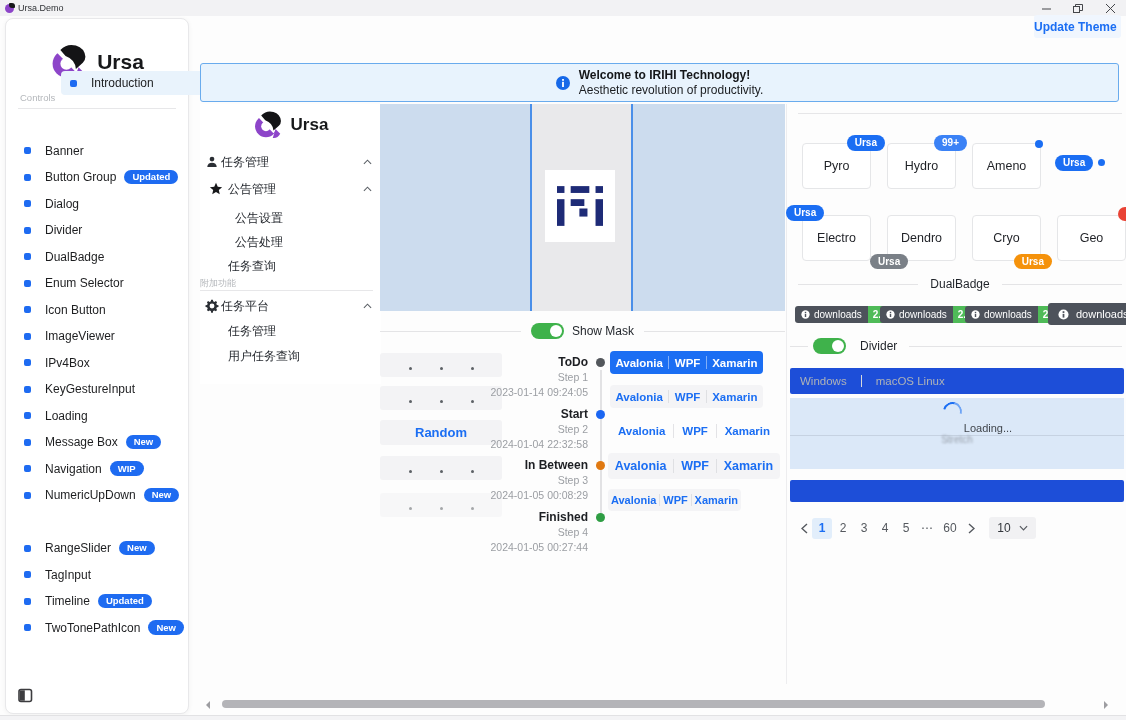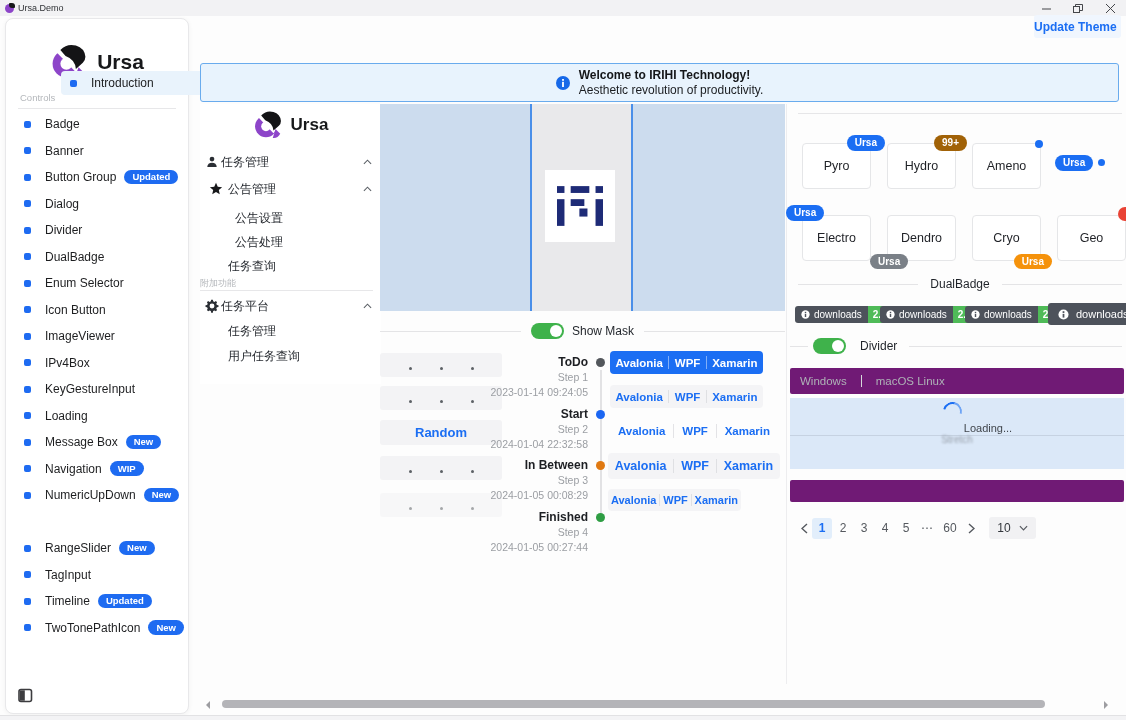--- a/index.html
+++ b/index.html
@@ -91,21 +91,21 @@
   .rp-div{position:absolute;left:8px;right:4px;height:1px;background:#e6e6e8;}
   .card{position:absolute;width:67px;height:44px;background:#fff;border:1px solid #e5e6e8;border-radius:4px;
         display:flex;align-items:center;justify-content:center;}
   .card-label{font-size:12.5px;color:#1f2126;}
   .badge{position:absolute;background:#1b6ef3;color:#fff;font-size:10px;font-weight:700;
          padding:2px 8px;border-radius:999px;line-height:1.15;white-space:nowrap;}
   .badge-dot{position:absolute;border-radius:50%;background:#1b6ef3;}
   .dual{position:absolute;display:flex;align-items:stretch;height:17px;border-radius:3px;overflow:hidden;}
   .dual-left{background:#4d525b;color:#fff;display:flex;align-items:center;gap:4px;padding:0 6px;font-size:10px;}
   .dual-right{background:#4fbb58;color:#fff;display:flex;align-items:center;padding:0 5px;font-size:10px;font-weight:700;}
-  .greybar{position:absolute;left:0;right:2px;background:#701a75;border-radius:2px;}
+  .greybar{position:absolute;left:0;right:2px;background:#1d4ed8;border-radius:2px;}
   .ghost-txt{color:#aeb2b7;filter:blur(.6px);font-size:11.5px;white-space:nowrap;}
   .loading-box{position:absolute;left:0;right:2px;background:#dbe8f8;}
   .spinner{position:absolute;width:15px;height:15px;border-radius:50%;border:2.5px solid transparent;
            border-top-color:#1b6ef3;border-right-color:#6ea4f5;transform:rotate(-30deg);}
   .loading-txt{position:absolute;width:100%;text-align:center;font-size:11px;color:#41464d;padding-left:31px;}
   .stretch-txt{position:absolute;width:100%;text-align:center;font-size:10px;color:#98a0ab;filter:blur(1px);}
   .load-line{position:absolute;left:0;right:0;height:1px;background:#c6d2e2;}
   
   .pag{position:absolute;left:6px;display:flex;align-items:center;height:22px;}
   .pag-item{min-width:20px;height:21px;display:flex;align-items:center;justify-content:center;
@@ -165,24 +165,20 @@
       <span class="brand-name">Ursa</span>
     </div>
 
     <div class="side-item selected" style="top:52px">
       <span class="bullet"></span>
       <span class="side-label">Introduction</span>
     </div>
     <div class="section-h" style="top:73px">Controls</div>
     <div class="side-div" style="top:89px"></div>
 
-    <div class="side-item" style="top:93px">
-        <span class="bullet"></span>
-        <span class="side-label">Badge</span>
-      </div>
     <div class="side-item" style="top:119.5px">
         <span class="bullet"></span>
         <span class="side-label">Banner</span>
       </div>
     <div class="side-item" style="top:146px">
         <span class="bullet"></span>
         <span class="side-label">Button Group</span>
         <span class="pill">Updated</span>
       </div>
     <div class="side-item" style="top:172.5px">
@@ -458,21 +454,21 @@
 
   <div class="rpanel">
     <div class="rp-div" style="top:9px"></div>
 
     <div class="card" style="left:12px;top:39px">
       <span class="card-label">Pyro</span>
       <span class="badge" style="top: -9px; right: -15px; background: rgb(27, 110, 243);">Ursa</span>
     </div>
     <div class="card" style="left:97px;top:39px">
       <span class="card-label">Hydro</span>
-      <span class="badge" style="top: -9px; right: -12px; background: #a16207;">99+</span>
+      <span class="badge" style="top: -9px; right: -12px; background: #3b82f6;">99+</span>
     </div>
     <div class="card" style="left:182px;top:39px">
       <span class="card-label">Ameno</span>
       <span class="badge-dot" style="top: -4px; right: -3px; width: 8px; height: 8px; background: rgb(27, 110, 243);"></span>
     </div>
     <span class="badge" style="left: 265px; top: 51px; background: rgb(27, 110, 243);">Ursa</span>
     <span class="badge-dot" style="left:308px;top:55px;width:7px;height:7px"></span>
 
     <div class="card" style="left:12px;top:111px">
       <span class="card-label">Electro</span>

